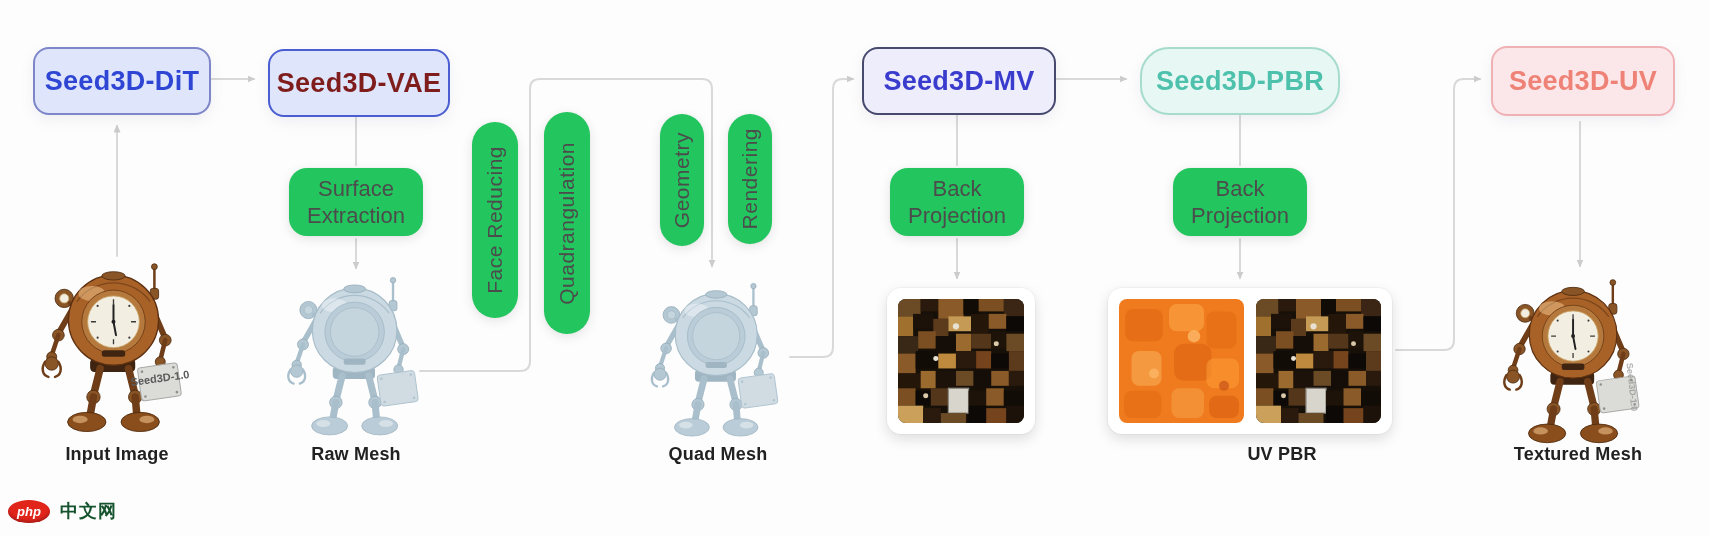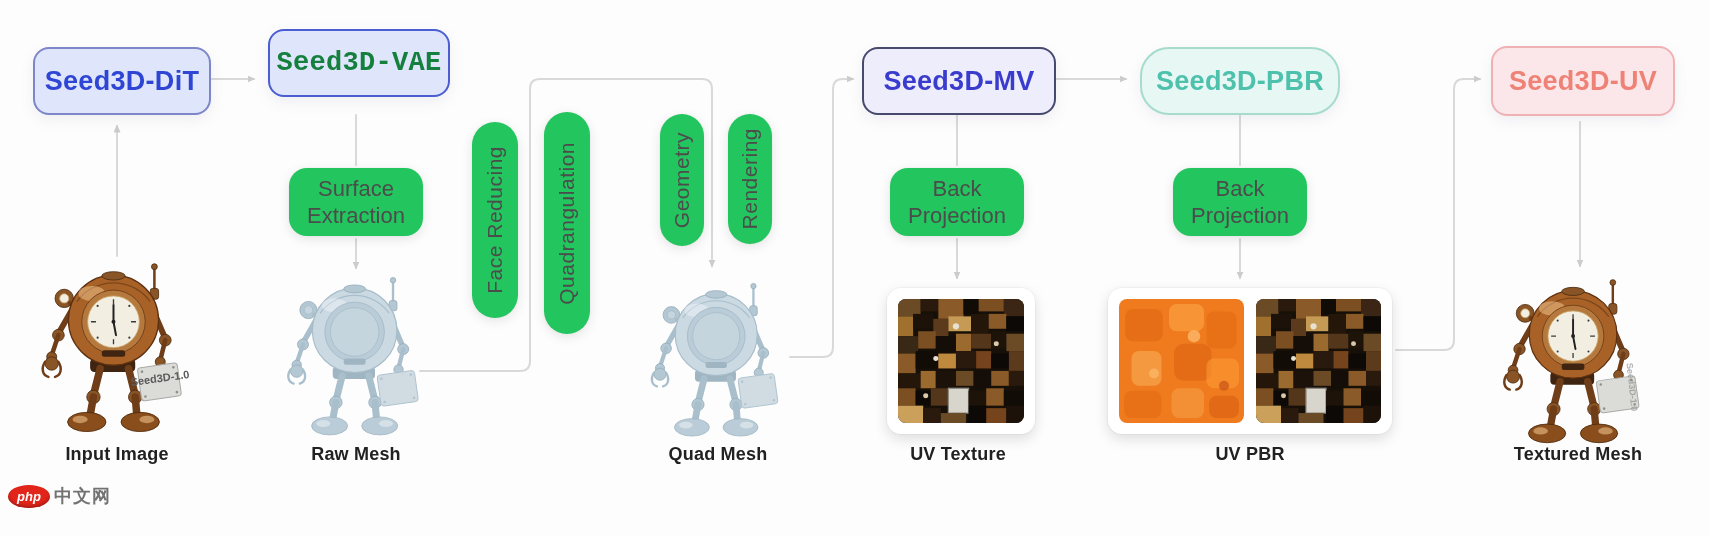--- a/index.html
+++ b/index.html
@@ -69,28 +69,28 @@
     --tick:transparent;--hand:transparent;--dark:#9fb5c2;--boot:#b9ccd7;--bootStroke:#9fb5c2;--boothl:rgba(255,255,255,.4);
     --plate:#d0dbe2;--plateStroke:#aec3cf;--rivet:#aec3cf;--seam:rgba(140,170,185,.55);}
 
   .plate-text{
     position:absolute;text-align:center;font-weight:700;color:#5c5c5c;white-space:nowrap;
   }
   .plate-text.input{left:128px;top:372px;width:64px;font-size:11px;transform:rotate(-8deg);}
   .plate-text.textured{left:1602px;top:382px;width:60px;font-size:9px;transform:rotate(84deg);opacity:.65;color:#8a8a8a;}
 
   
-  .watermark{position:absolute;left:8px;top:484px;display:flex;align-items:center;gap:4px;}
+  .watermark{position:absolute;left:8px;top:499px;display:flex;align-items:center;gap:10px;}
   .wm-badge{
     width:42px;height:23px;background:#e1251b;border-radius:50%;
     display:flex;align-items:center;justify-content:center;
     color:#fff;font-size:13px;font-weight:700;font-style:italic;
     box-shadow:inset 0 -2px 3px rgba(0,0,0,.25);
   }
-  .wm-text{font-size:18px;font-weight:700;color:#737373;letter-spacing:1px;}
+  .wm-text{font-size:18px;font-weight:700;color:#14532d;letter-spacing:1px;}
 </style>
 </head>
 <body>
 
 <div id="canvas">
 
   <svg width="0" height="0" style="position:absolute" aria-hidden="true">
     <defs>
       <symbol id="robot" viewBox="0 0 190 212">
 
@@ -246,21 +246,21 @@
     <path class="conn" d="M1056,79 L1126,79" marker-end="url(#arr)"></path>
     <path class="conn" d="M1240,115 L1240,165"></path>
     <path class="conn" d="M1240,239 L1240,278" marker-end="url(#arr)"></path>
     <path class="conn" d="M1396,350 L1444,350 Q1454,350 1454,340 L1454,89 Q1454,79 1464,79 L1480,79" marker-end="url(#arr)"></path>
     <path class="conn" d="M1580,122 L1580,266" marker-end="url(#arr)"></path>
   </svg>
 
   <div class="module-box" style="left: 33px; top: 47px; width: 174px; background: rgb(223, 229, 251); border-color: rgb(125, 134, 200); color: rgb(46, 70, 211);">
     <span>Seed3D-DiT</span>
   </div>
-  <div class="module-box" style="left: 268px; top: 29px; width: 178px; background: rgb(223, 229, 251); border-color: rgb(74, 94, 210); color: #15803d; font-family: Liberation Mono, monospace;">
+  <div class="module-box" style="left: 268px; top: 49px; width: 178px; background: rgb(223, 229, 251); border-color: rgb(74, 94, 210); color: #7f1d1d;">
     <span>Seed3D-VAE</span>
   </div>
   <div class="module-box" style="left: 862px; top: 47px; width: 190px; background: rgb(238, 237, 251); border-color: rgb(71, 74, 110); color: rgb(58, 60, 205);">
     <span>Seed3D-MV</span>
   </div>
   <div class="module-box" style="left: 1140px; top: 47px; width: 196px; background: rgb(231, 247, 243); border-color: rgb(165, 220, 204); color: rgb(78, 193, 173); border-radius: 29px;">
     <span>Seed3D-PBR</span>
   </div>
   <div class="module-box" style="left: 1491px; top: 46px; width: 180px; height: 66px; background: rgb(251, 231, 233); border-color: rgb(240, 177, 181); color: rgb(239, 130, 118);">
     <span>Seed3D-UV</span>
@@ -316,22 +316,21 @@
         <use href="#ormTex" xlink:href="#ormTex"></use>
       </svg>
     <svg class="tex" width="125" height="124" viewBox="0 0 100 100" preserveAspectRatio="none">
         <use href="#atlasTex" xlink:href="#atlasTex"></use>
       </svg>
   </div>
 
   <div class="stage-label" style="left:117px;">Input Image</div>
   <div class="stage-label" style="left:718px;">Quad Mesh</div>
   <div class="stage-label" style="left:356px;">Raw Mesh</div>
-  <div class="stage-label" style="left:958px;">UV Texture</div>
-  <div class="stage-label" style="left:1250px;">UV PBR</div>
+  <div class="stage-label" style="left:1282px;">UV PBR</div>
   <div class="stage-label" style="left:1578px;">Textured Mesh</div>
 
   <div class="watermark">
     <span class="wm-badge">php</span>
     <span class="wm-text">中文网</span>
   </div>
 
 </div>
 
 </body></html>

